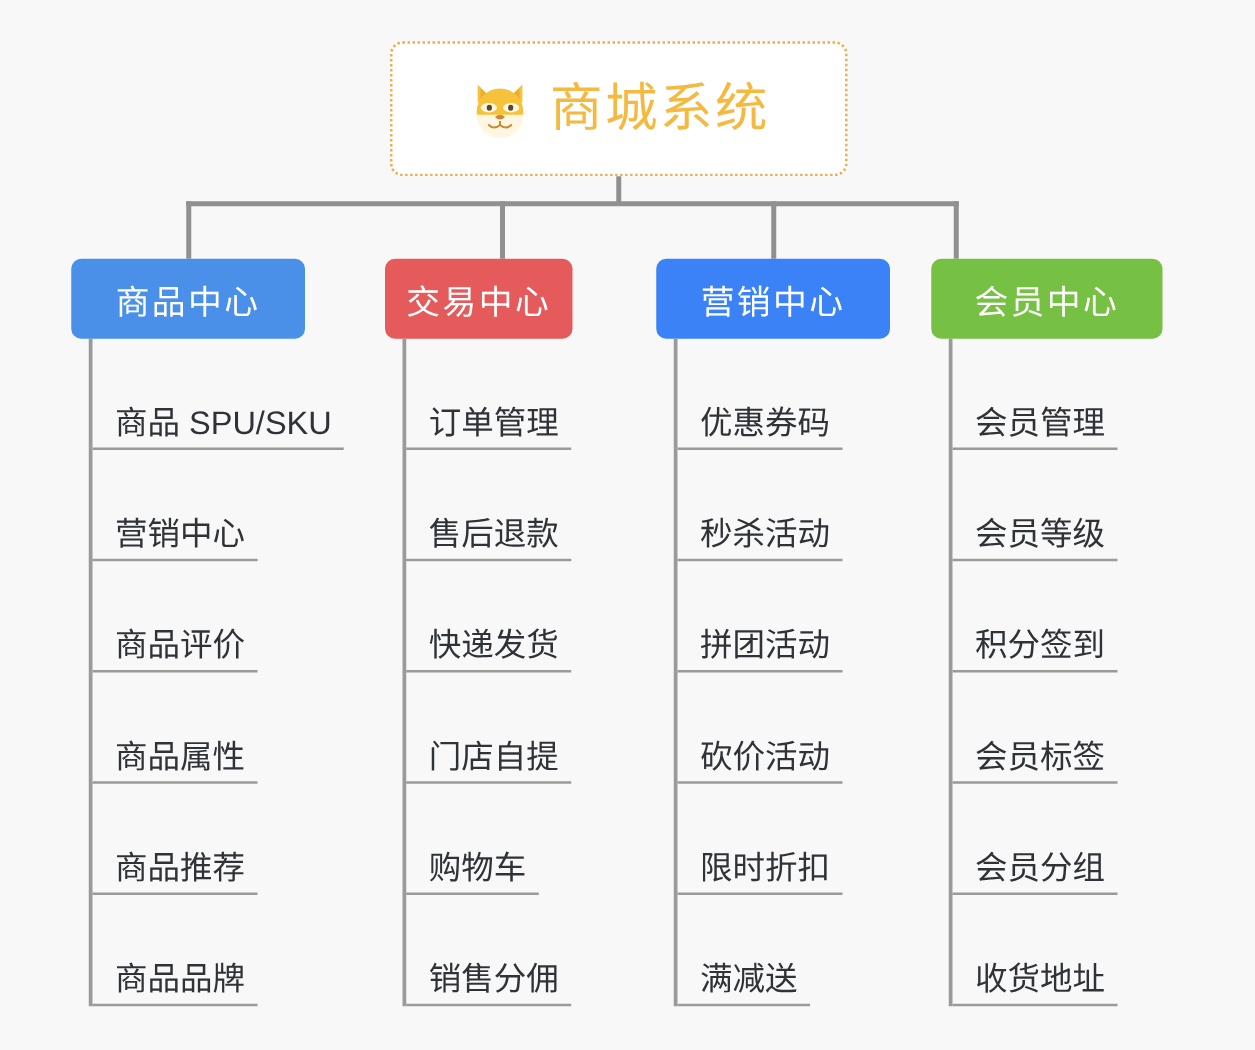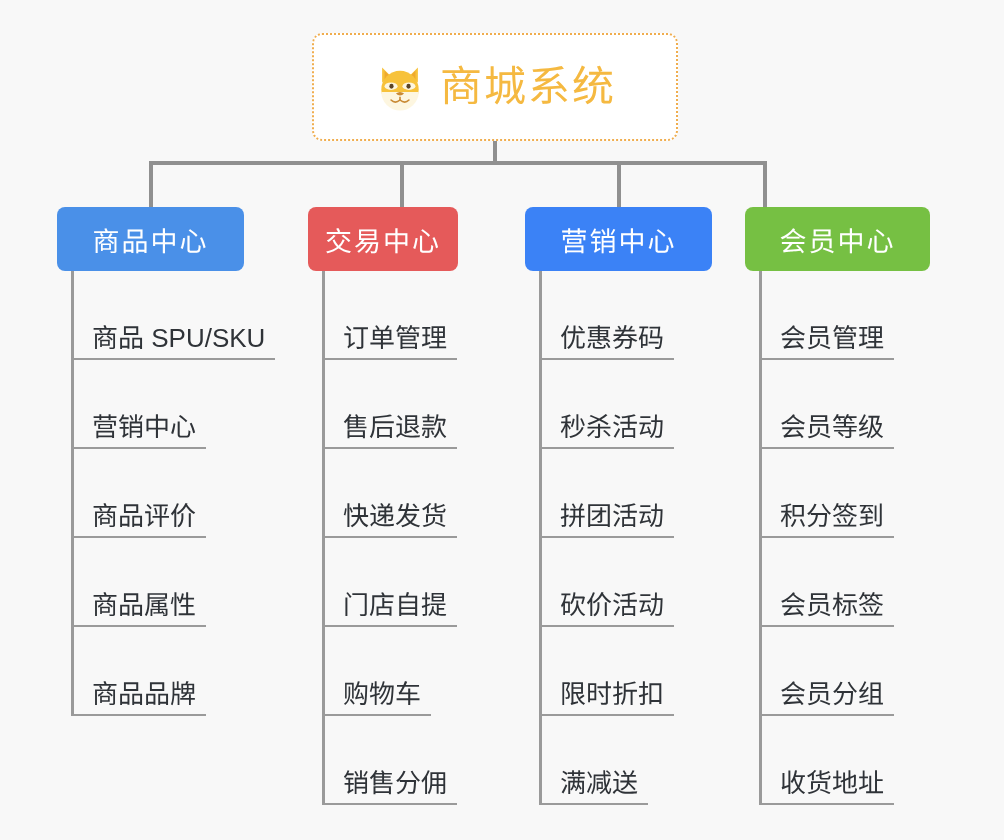--- a/index.html
+++ b/index.html
@@ -145,20 +145,23 @@
       <div class="child-item">
           <span class="child-label">营销中心</span>
         </div>
       <div class="child-item">
           <span class="child-label">商品评价</span>
         </div>
       <div class="child-item">
           <span class="child-label">商品属性</span>
         </div>
       <div class="child-item">
+          <span class="child-label">商品推荐</span>
+        </div>
+      <div class="child-item">
           <span class="child-label">商品品牌</span>
         </div>
     </div>
   </div>
 
   <div class="column" style="left:308px; width:230px;">
     <div class="cat-box" style="width: 150px; background: rgb(229, 90, 90);">
       <span>交易中心</span>
     </div>
     <div class="child-list">

